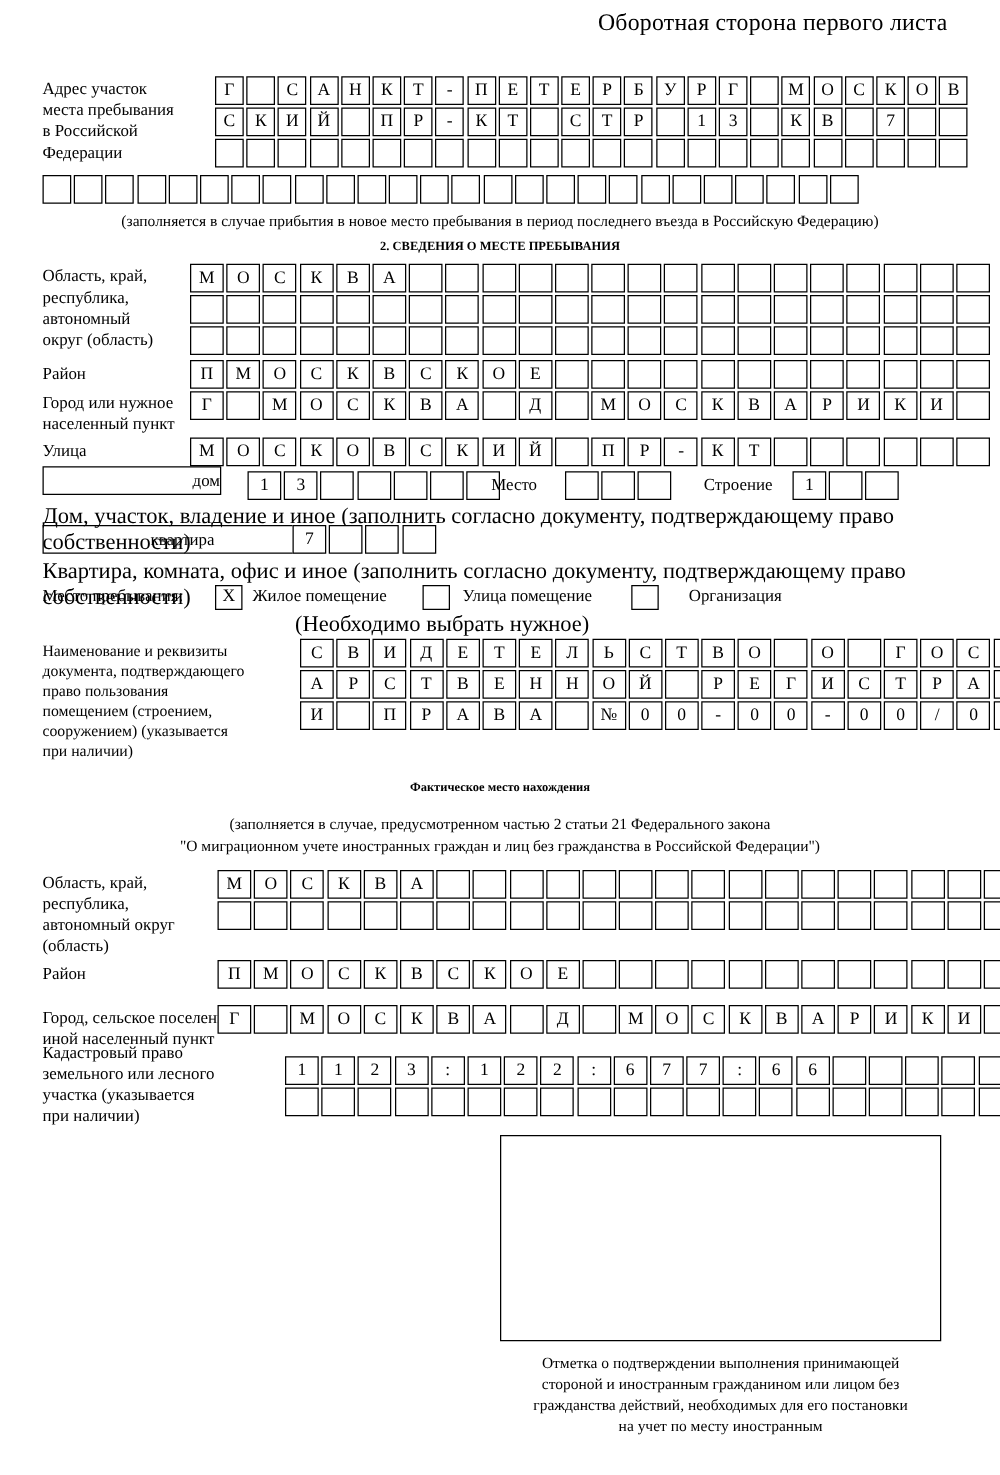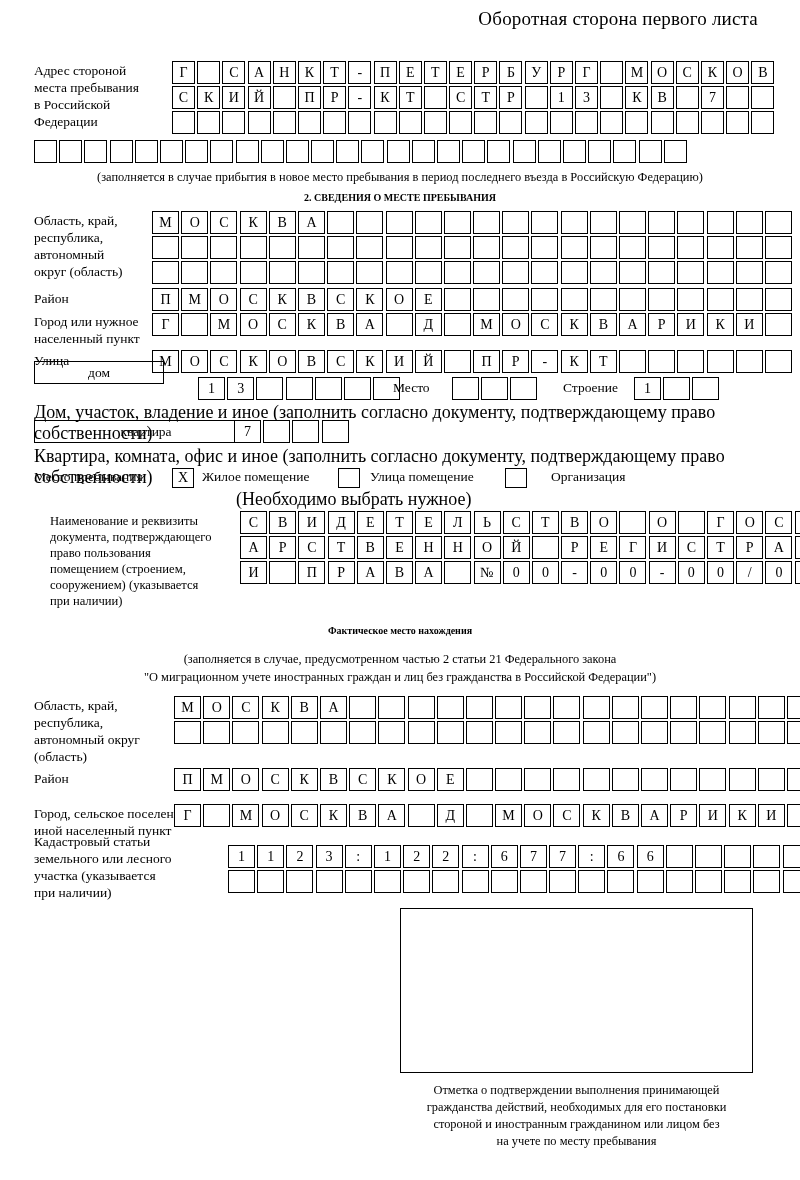--- a/index.html
+++ b/index.html
@@ -28,21 +28,20 @@
     letter-spacing: 0.2px;
   }
 
   .label {
     font-size: 13.5px;
     line-height: 17px;
   }
   .label-sm {
     font-size: 12.6px;
     line-height: 16px;
-    margin-left: 16px;
   }
   .center-title {
     font-weight: bold;
     font-size: 10px;
     text-align: center;
   }
   .note {
     font-size: 12.4px;
     text-align: center;
   }
@@ -99,21 +98,21 @@
   }
 </style>
 </head>
 <body>
 
 <div class="page">
 
   <div class="abs hdr-right">Оборотная сторона первого листа</div>
 
   <div class="abs label" style="left:34px; top:62px;">
-    <div>Адрес стороной</div>
+    <div>Адрес участок</div>
     <div>места пребывания</div>
     <div>в Российской</div>
     <div>Федерации</div>
   </div>
 
   <div class="abs cells" id="prev-row-0" style="left:172px; top:61px;">
       <div class="cell narrow">Г</div>
       <div class="cell narrow"></div>
       <div class="cell narrow">С</div>
       <div class="cell narrow">А</div>
@@ -376,21 +375,21 @@
       <div class="cell">К</div>
       <div class="cell">Т</div>
       <div class="cell"></div>
       <div class="cell"></div>
       <div class="cell"></div>
       <div class="cell"></div>
       <div class="cell"></div>
       <div class="cell"></div>
     </div>
 
-  <div class="abs wide-field" style="left:34px; top:361px; width:130px;">дом</div>
+  <div class="abs wide-field" style="left:34px; top:373px; width:143px;text-align:right;">дом</div>
   <div class="abs cells" id="s2-house" style="left:198px; top:377px;">
       <div class="cell">1</div>
       <div class="cell">3</div>
       <div class="cell"></div>
       <div class="cell"></div>
       <div class="cell"></div>
       <div class="cell"></div>
       <div class="cell"></div>
     </div>
   <div class="abs inline-label" style="left:393px; top:380px;">Место</div>
@@ -609,21 +608,21 @@
       <div class="cell">В</div>
       <div class="cell">А</div>
       <div class="cell">Р</div>
       <div class="cell">И</div>
       <div class="cell">К</div>
       <div class="cell">И</div>
       <div class="cell"></div>
     </div>
 
   <div class="abs label" style="left:34px; top:833px;">
-    <div>Кадастровый статьи</div>
+    <div>Кадастровый право</div>
     <div>земельного или лесного</div>
     <div>участка (указывается</div>
     <div>при наличии)</div>
   </div>
   <div class="abs cells" id="al-cad-0" style="left:228px; top:845px;">
       <div class="cell">1</div>
       <div class="cell">1</div>
       <div class="cell">2</div>
       <div class="cell">3</div>
       <div class="cell">:</div>
@@ -662,18 +661,18 @@
       <div class="cell"></div>
       <div class="cell"></div>
       <div class="cell"></div>
       <div class="cell"></div>
       <div class="cell"></div>
     </div>
 
   <div class="abs bigbox" style="left:400px; top:908px; width:353px; height:165px;"></div>
   <div class="abs footer-note" style="left:380px; top:1082px; width:393px;">
     <div>Отметка о подтверждении выполнения принимающей</div>
+    <div>стороной и иностранным гражданином или лицом без</div>
     <div>гражданства действий, необходимых для его постановки</div>
-    <div>стороной и иностранным гражданином или лицом без</div>
-    <div>на учете по месту пребывания</div>
+    <div>на учет по месту иностранным</div>
   </div>
 
 </div>
 
 </body></html>

